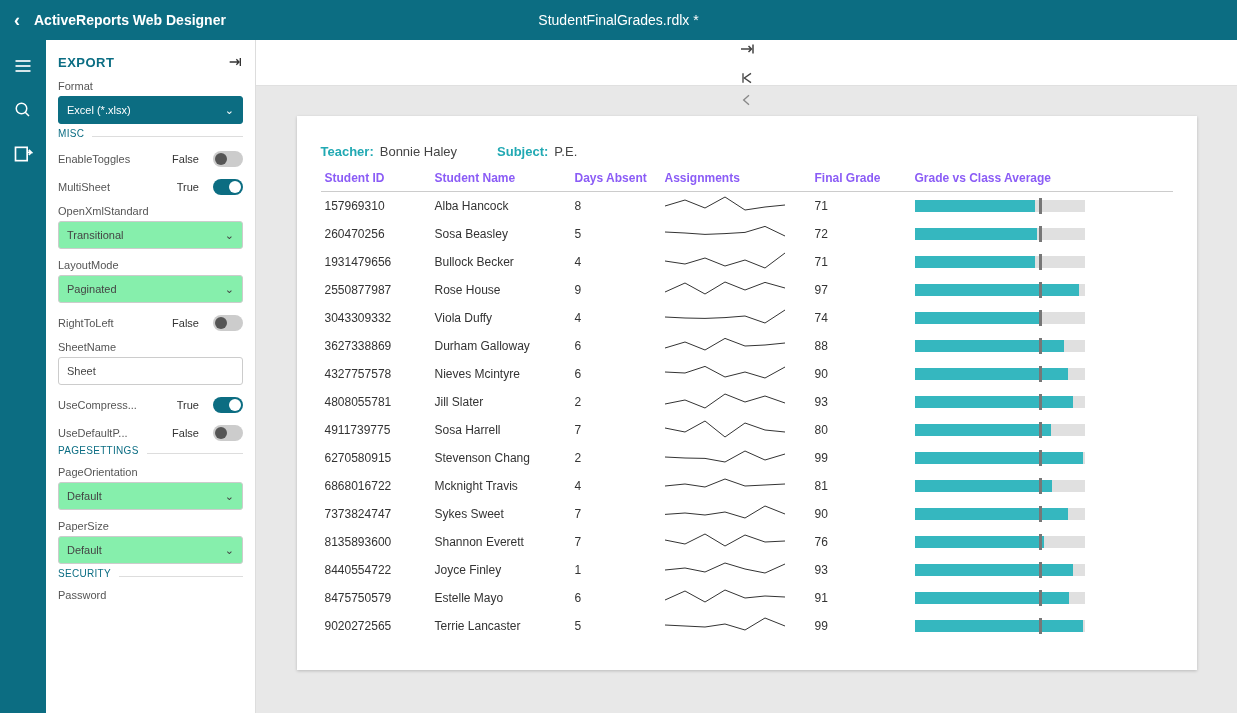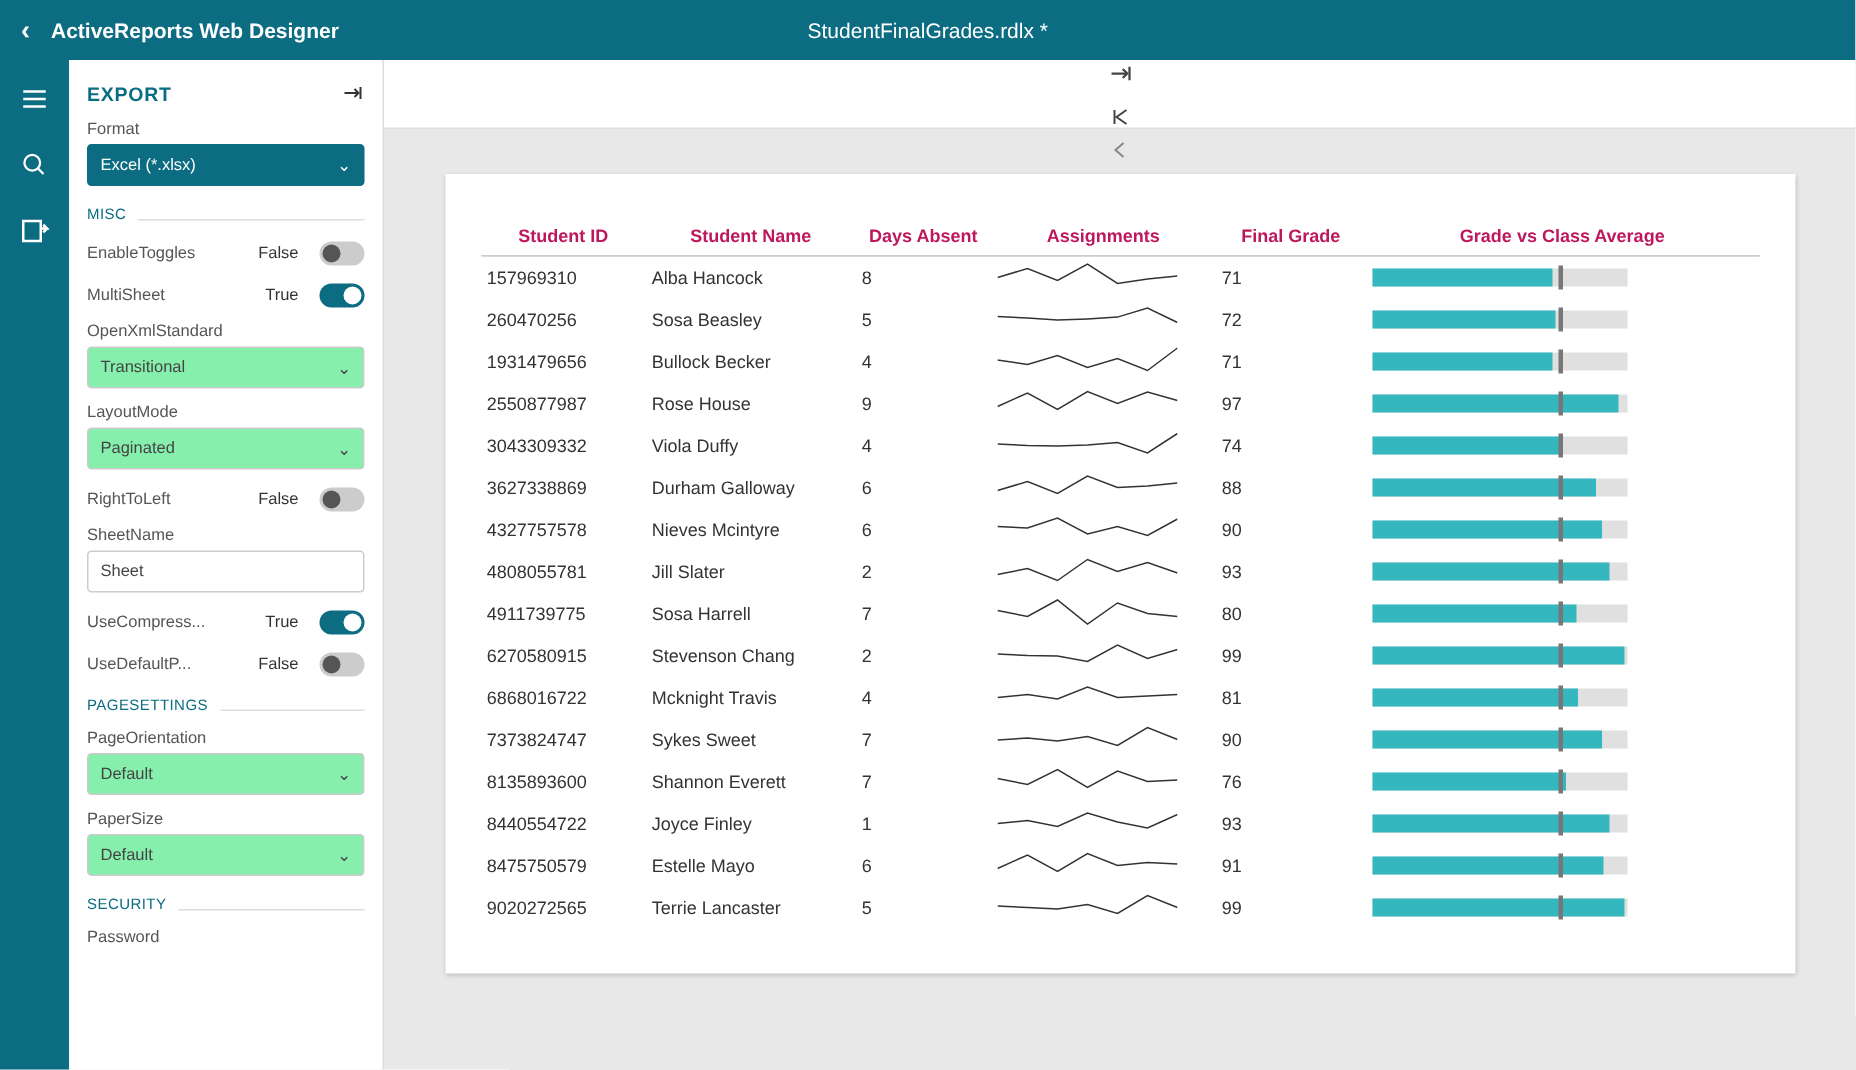--- a/index.html
+++ b/index.html
@@ -16,21 +16,21 @@
   .leftrail .ico { width: 20px; height: 20px; cursor: pointer; display: flex; align-items: center; justify-content: center; }
 
   
   .panel { position: absolute; top: 40px; left: 46px; width: 210px; height: calc(100% - 40px); background: #fff; border-right: 1px solid #ddd; padding: 14px 12px; overflow-y: auto; font-size: 12px; color: #555; }
   .panel h2 { font-size: 13px; color: #0b6d83; letter-spacing: 0.5px; margin-bottom: 10px; display:flex; align-items:center; justify-content:space-between;}
   .panel .pin { width:16px;height:16px; }
   .panel .label { font-size: 11px; color: #555; margin-top: 10px; margin-bottom: 4px; display: block; }
   .panel .select { width: 100%; height: 28px; border: 1px solid #ccc; border-radius: 3px; background: #86efac; font-size: 11px; padding: 0 8px; display:flex; align-items:center; justify-content:space-between; cursor:pointer; color:#444;}
   .panel .select.dark { background: #0c6d82; color:#fff; border-color:#0c6d82;}
   .panel .hr { border: none; border-top: 1px solid #ddd; margin: 6px 0 0 0; flex:1; }
-  .panel .section { display: flex; align-items: center; gap: 8px; margin-top: 14px; font-size: 10px; color:#0b6d83; letter-spacing:0.3px;}
+  .panel .section { display: flex; align-items: center; gap: 8px; margin-top: 4px; font-size: 10px; color:#0b6d83; letter-spacing:0.3px;}
   .prop { display:flex; align-items:center; justify-content:space-between; margin-top:12px;gap:36px;}
   .prop .plabel { font-size:11px; color:#555; white-space:nowrap; overflow:hidden; text-overflow:ellipsis; max-width:100px;}
   .prop .pval { font-size:11px; color:#333; margin-right:6px;}
   .toggle { width:30px; height:16px; border-radius:8px; background:#ccc; position:relative; cursor:pointer; flex-shrink:0;}
   .toggle::after { content:""; width:12px; height:12px; border-radius:50%; background:#555; position:absolute; top:2px; left:2px;}
   .toggle.on { background:#0c6d82;}
   .toggle.on::after { background:#fff; left:16px;}
   .input { width:100%; height:28px; border:1px solid #ccc; border-radius:3px; padding:0 8px; font-size:11px; color:#444;}
   .chev { font-size:11px; }
 
@@ -48,21 +48,21 @@
   .reporthead { display:flex; align-items:center; justify-content:space-between; margin-bottom:28px;}
   .reporthead h1 { color:#21a9b3; font-weight:400; font-size:28px; }
   .logo { display:flex; align-items:center; gap:6px; }
   .logo .txt { font-size:26px; font-weight:700; color:#555; letter-spacing:1px; font-family: Arial, sans-serif; }
   .logo svg { width:30px; height:30px; }
   .meta { display:flex; gap:40px; margin-bottom:6px; font-size:13px;}
   .meta .k { color:#21a9b3; font-weight:600; margin-right:6px;}
   .meta .v { color:#444; }
 
   table.grades { width:100%; border-collapse:collapse; font-size:12px; color:#333; table-layout:fixed;}
-  table.grades th { text-align:center; font-weight:700; padding:6px 4px; border-bottom:1px solid #ccc; font-size:12px; color:#be185d;}
+  table.grades th { text-align:left; font-weight:700; padding:6px 4px; border-bottom:1px solid #ccc; font-size:12px; color:#8b5cf6;}
   table.grades td { padding:3px 4px; vertical-align:middle;}
   .spark { width:120px; height:22px; }
   .barcell { position:relative; height:12px; background:#e0e0e0; width:170px;}
   .barcell .fill { position:absolute; left:0; top:0; bottom:0; background:#35b7bf;}
   .barcell .mark { position:absolute; top:-2px; bottom:-2px; width:3px; background:#777;}
 
   svg { display:block; }
 </style>
 </head>
 <body>
@@ -314,20 +314,24 @@
     <svg viewBox="0 0 24 24" width="18" height="18" fill="none" stroke="#444" stroke-width="2">
         <rect x="4" y="4" width="16" height="16"></rect>
         <line x1="4" y1="12" x2="20" y2="12"></line>
         <line x1="12" y1="4" x2="12" y2="20"></line>
       </svg>
   </div>
 </div>
 
 <div class="canvas">
   <div class="page">
+    <div class="meta">
+      <span><span class="k">Teacher:</span><span class="v">Bonnie Haley</span></span>
+      <span><span class="k">Subject:</span><span class="v">P.E.</span></span>
+    </div>
     <table class="grades">
       <colgroup>
           <col style="width:110px">
           <col style="width:140px">
           <col style="width:90px">
           <col style="width:150px">
           <col style="width:100px">
           <col>
         </colgroup>
       <thead>

